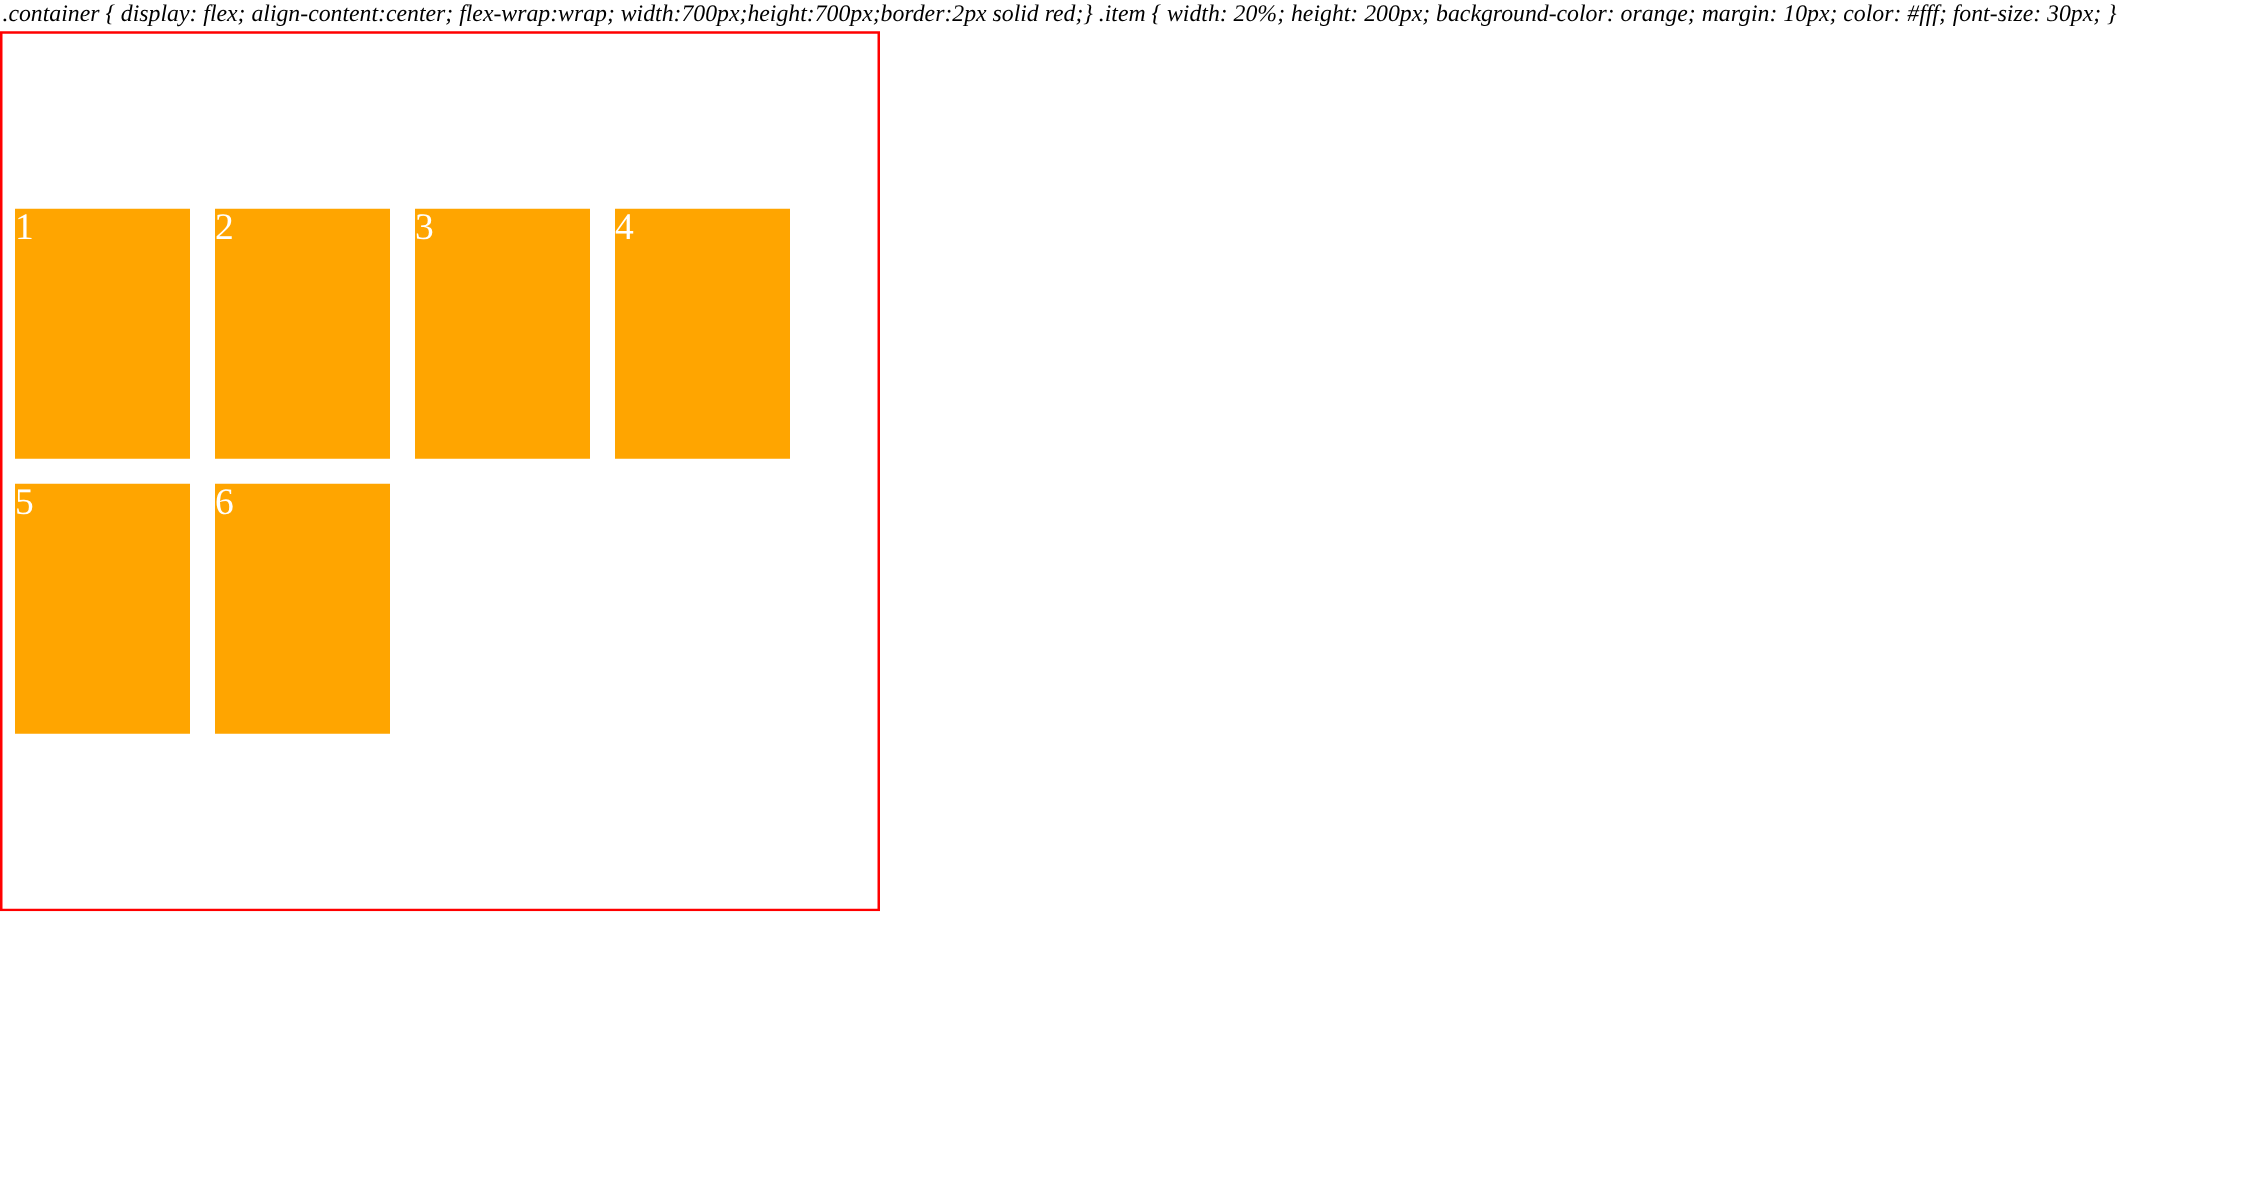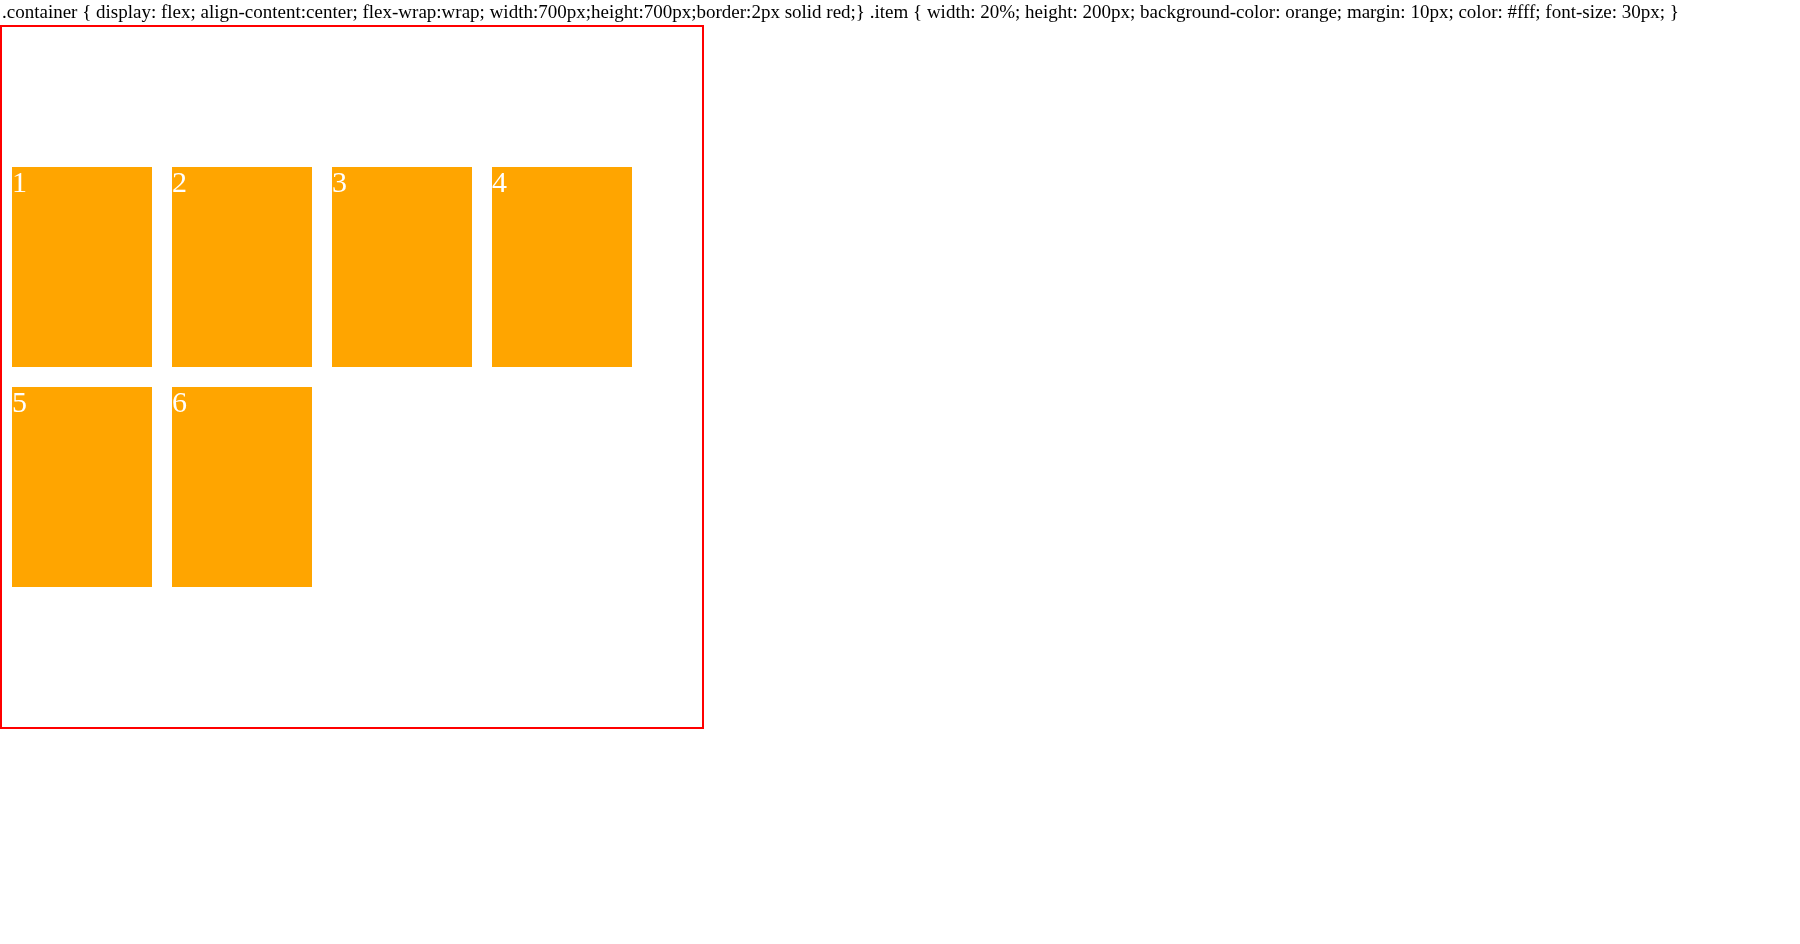--- a/index.html
+++ b/index.html
@@ -9,20 +9,21 @@
       background: #fff;
     }
     .top-line {
       font-size: 19px;
       font-family: "Times New Roman", Times, serif;
       line-height: 1.3;
       padding-left: 2px;
       white-space: nowrap;
       overflow: hidden;
       color: #000;
+      font-style: italic;
     }
     .container {
       display: flex;
       align-content: center;
       flex-wrap: wrap;
       width: 700px;
       height: 700px;
       border: 2px solid red;
       box-sizing: content-box;
     }

